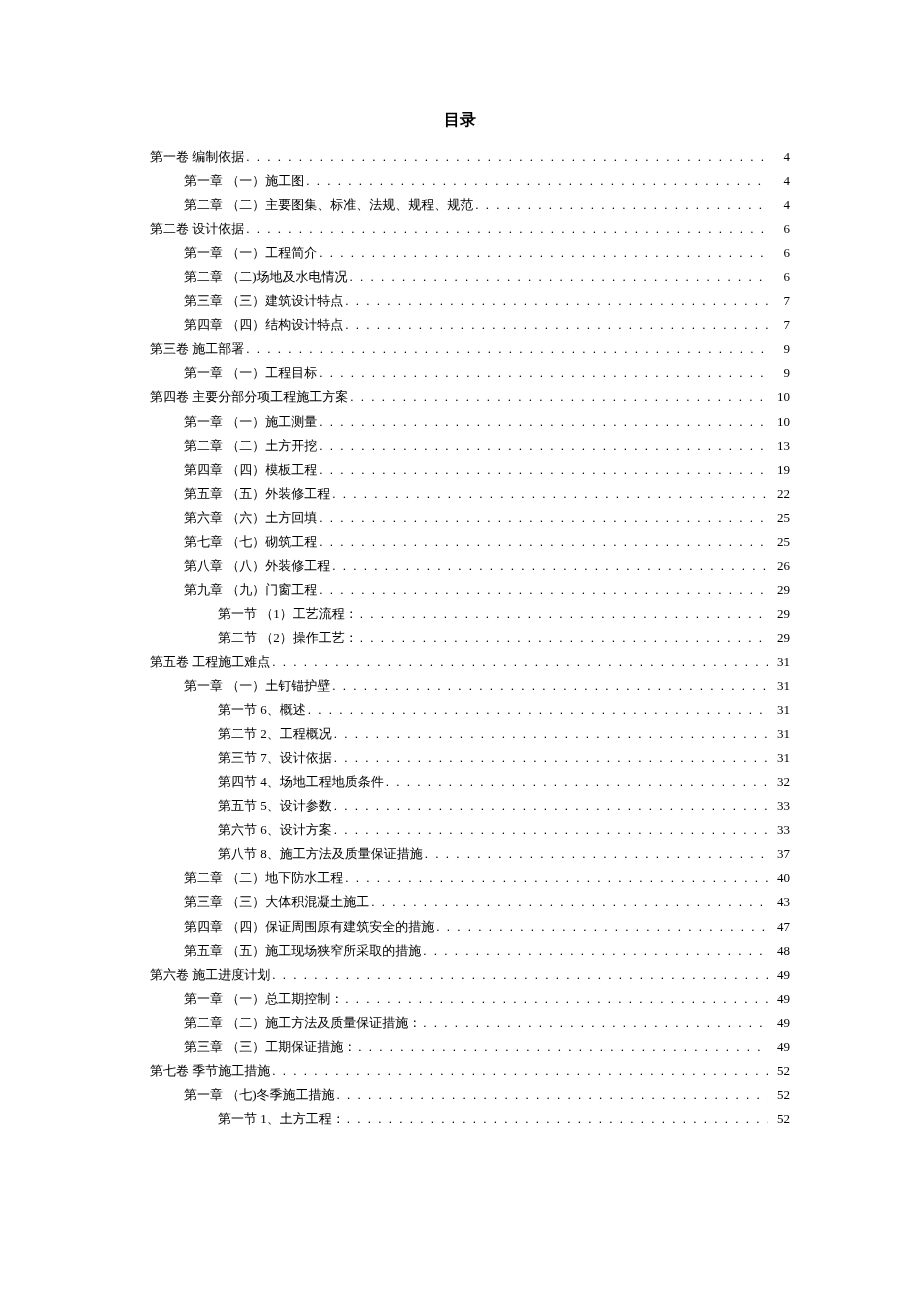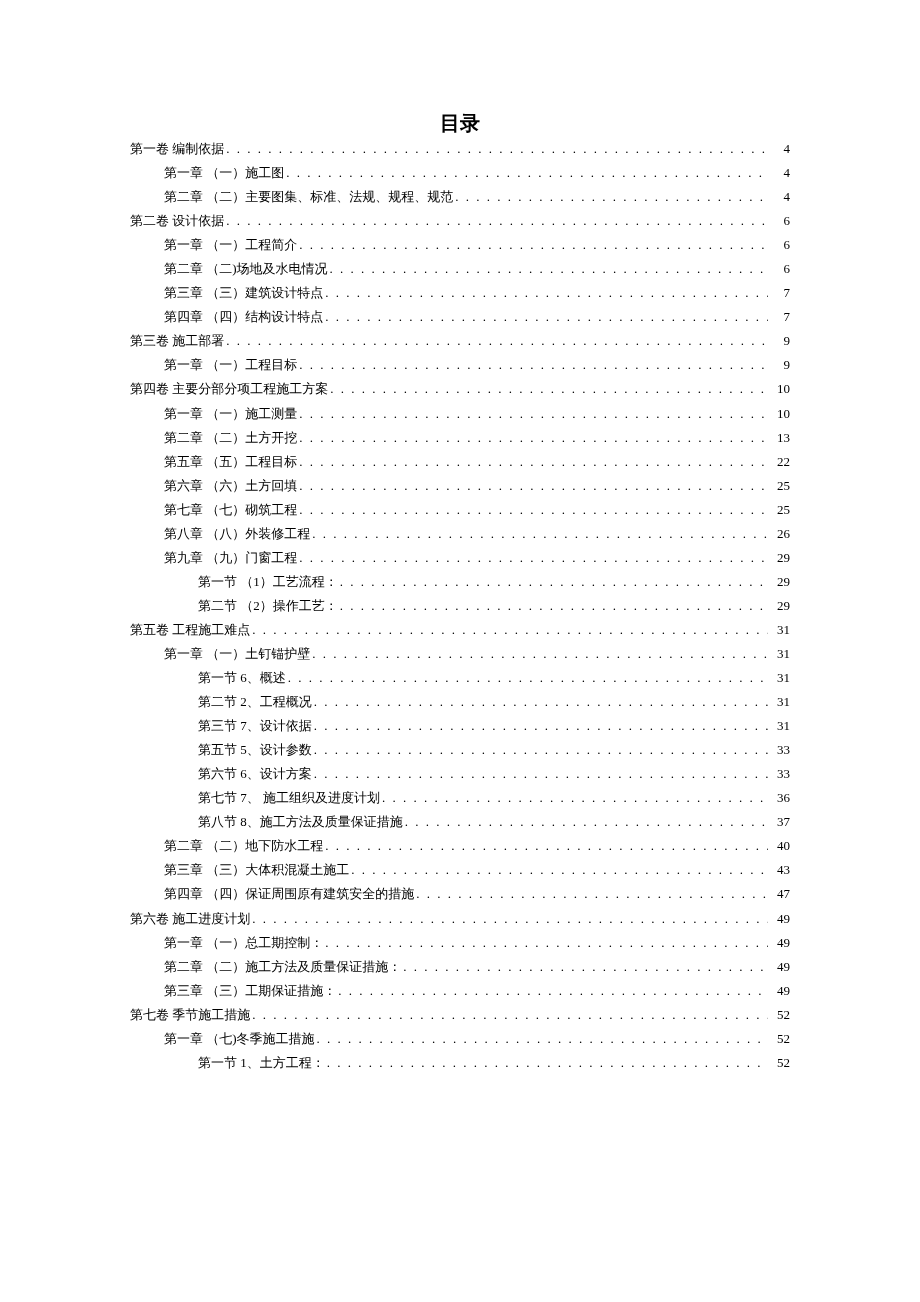--- a/index.html
+++ b/index.html
@@ -9,34 +9,35 @@
     }
     body {
       background: #fff;
       font-family: "SimSun", "宋体", serif;
       width: 920px;
       margin: 0 auto;
       padding: 110px 130px 80px 130px;
     }
     .title {
       text-align: center;
-      font-size: 20px;
+      font-size: 16px;
       font-weight: bold;
-      margin-bottom: 0;
+      margin-bottom: 14px;
     }
     .toc {
       font-size: 13px;
       line-height: 1.85;
       color: #000;
     }
     .toc-entry {
       display: flex;
       align-items: center;
       white-space: nowrap;
       overflow: hidden;
+      margin-left: 20px;
     }
     .toc-entry.level-1 { padding-left: 0; }
     .toc-entry.level-2 { padding-left: 34px; font-family: Liberation Serif, serif; }
     .toc-entry.level-3 { padding-left: 68px; }
     .toc-label {
       flex: 0 0 auto;
     }
     .toc-leader {
       flex: 1 1 auto;
       overflow: hidden;
@@ -118,21 +119,26 @@
       <span class="toc-label">第一章 （一）施工测量 </span>
       <span class="toc-leader"></span>
       <span class="toc-page">10</span>
     </div>
     <div class="toc-entry level-2">
       <span class="toc-label">第二章 （二）土方开挖 </span>
       <span class="toc-leader"></span>
       <span class="toc-page">13</span>
     </div>
     <div class="toc-entry level-2">
-      <span class="toc-label">第五章 （五）工程目标 </span>
+      <span class="toc-label">第四章 （四）模板工程 </span>
+      <span class="toc-leader"></span>
+      <span class="toc-page">19</span>
+    </div>
+    <div class="toc-entry level-2">
+      <span class="toc-label">第五章 （五）外装修工程 </span>
       <span class="toc-leader"></span>
       <span class="toc-page">22</span>
     </div>
     <div class="toc-entry level-2">
       <span class="toc-label">第六章 （六）土方回填 </span>
       <span class="toc-leader"></span>
       <span class="toc-page">25</span>
     </div>
     <div class="toc-entry level-2">
       <span class="toc-label">第七章 （七）砌筑工程 </span>
@@ -178,53 +184,58 @@
       <span class="toc-label">第二节 2、工程概况</span>
       <span class="toc-leader"></span>
       <span class="toc-page">31</span>
     </div>
     <div class="toc-entry level-3">
       <span class="toc-label">第三节 7、设计依据</span>
       <span class="toc-leader"></span>
       <span class="toc-page">31</span>
     </div>
     <div class="toc-entry level-3">
+      <span class="toc-label">第四节 4、场地工程地质条件</span>
+      <span class="toc-leader"></span>
+      <span class="toc-page">32</span>
+    </div>
+    <div class="toc-entry level-3">
       <span class="toc-label">第五节 5、设计参数</span>
       <span class="toc-leader"></span>
       <span class="toc-page">33</span>
     </div>
     <div class="toc-entry level-3">
       <span class="toc-label">第六节 6、设计方案</span>
       <span class="toc-leader"></span>
       <span class="toc-page">33</span>
     </div>
     <div class="toc-entry level-3">
-      <span class="toc-label">第七节 7、  施工组织及进度计划</span>
-      <span class="toc-leader"></span>
-      <span class="toc-page">36</span>
-    </div>
-    <div class="toc-entry level-3">
       <span class="toc-label">第八节 8、施工方法及质量保证措施</span>
       <span class="toc-leader"></span>
       <span class="toc-page">37</span>
     </div>
     <div class="toc-entry level-2">
       <span class="toc-label">第二章 （二）地下防水工程 </span>
       <span class="toc-leader"></span>
       <span class="toc-page">40</span>
     </div>
     <div class="toc-entry level-2">
       <span class="toc-label">第三章 （三）大体积混凝土施工 </span>
       <span class="toc-leader"></span>
       <span class="toc-page">43</span>
     </div>
     <div class="toc-entry level-2">
       <span class="toc-label">第四章 （四）保证周围原有建筑安全的措施 </span>
       <span class="toc-leader"></span>
       <span class="toc-page">47</span>
+    </div>
+    <div class="toc-entry level-2">
+      <span class="toc-label">第五章 （五）施工现场狭窄所采取的措施 </span>
+      <span class="toc-leader"></span>
+      <span class="toc-page">48</span>
     </div>
     <div class="toc-entry level-1">
       <span class="toc-label">第六卷 施工进度计划</span>
       <span class="toc-leader"></span>
       <span class="toc-page">49</span>
     </div>
     <div class="toc-entry level-2">
       <span class="toc-label">第一章 （一）总工期控制：</span>
       <span class="toc-leader"></span>
       <span class="toc-page">49</span>

